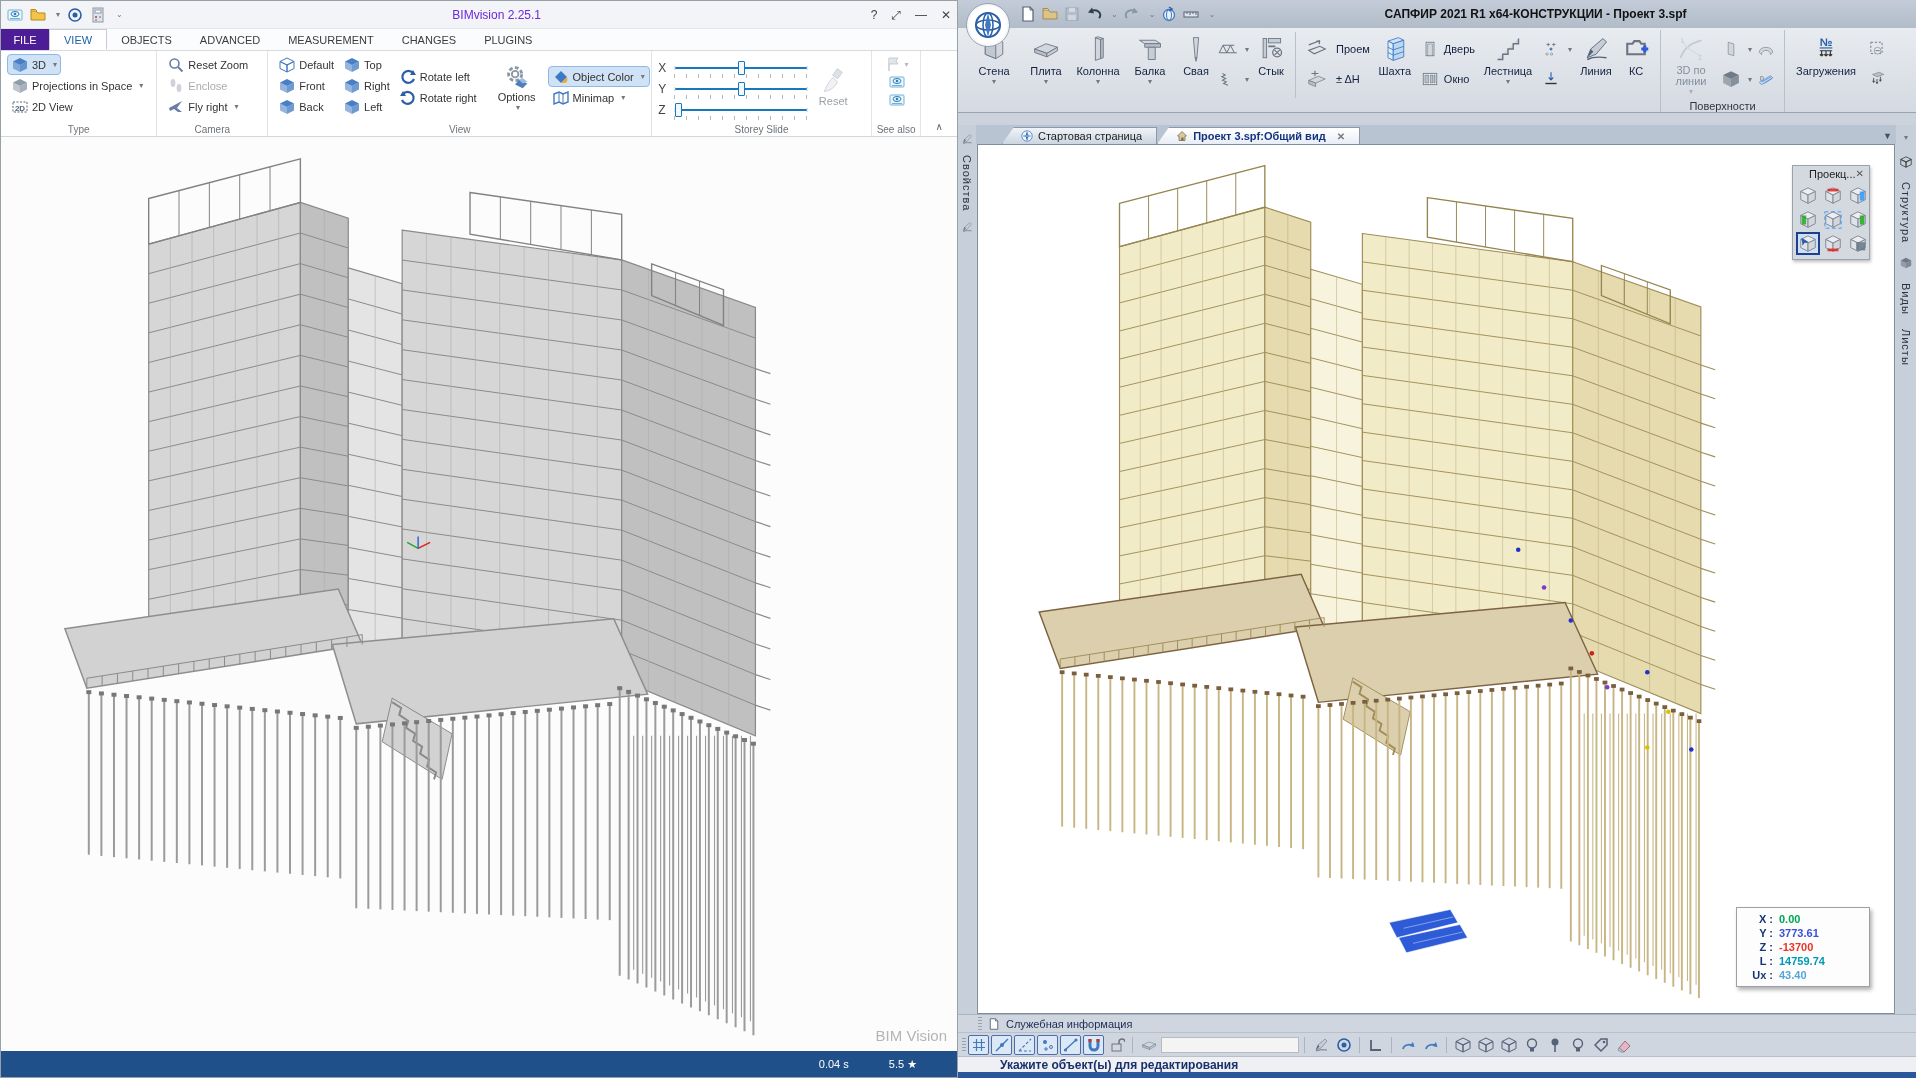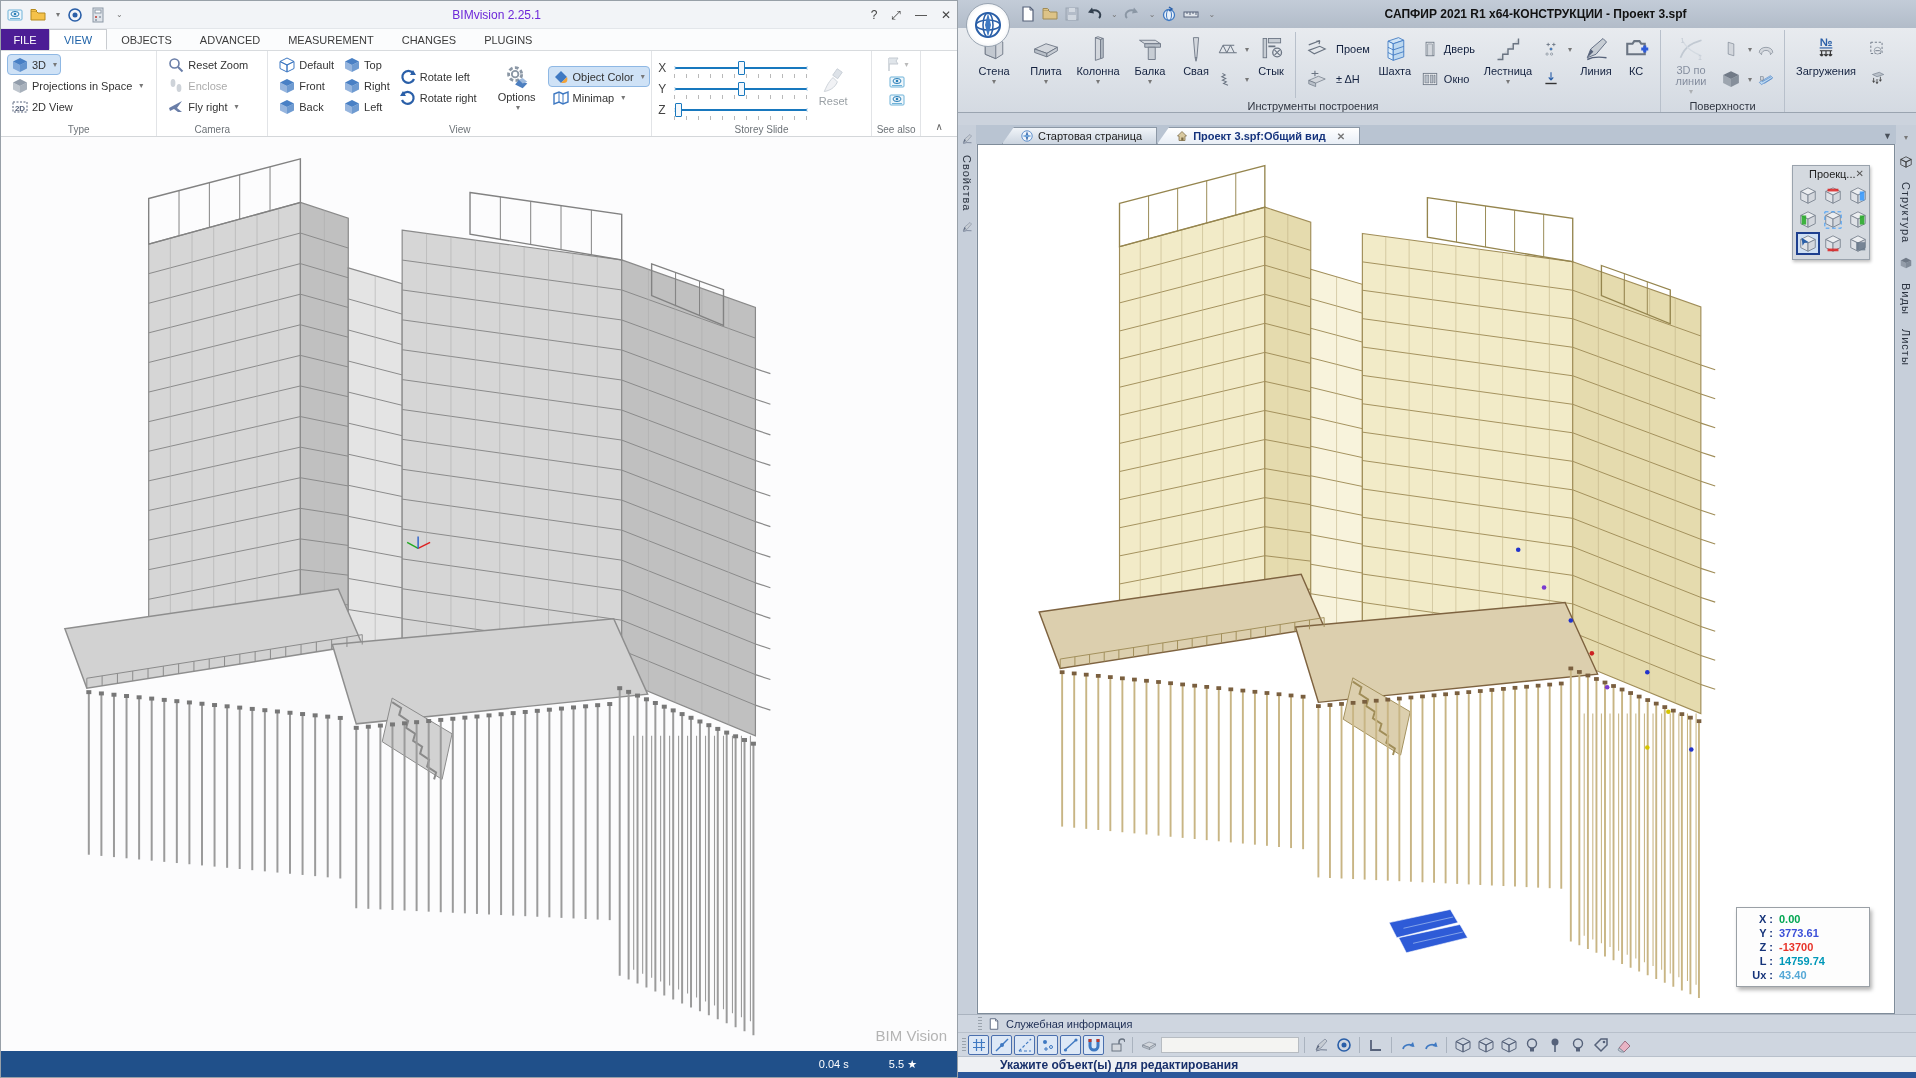--- a/index.html
+++ b/index.html
@@ -1045,21 +1045,20 @@
               <use href="#s-pencil"></use>
             </svg>
             <span class="tlbl">Линия</span>
           </div>
         <div class="tool" style="width:36px">
             <svg class="ic28">
               <use href="#s-kc"></use>
             </svg>
             <span class="tlbl">КС</span>
           </div>
-        <div class="rglbl">Инструменты построения</div>
       </div>
       <div class="rgrp">
         <div class="tool dis" style="width:56px">
             <svg class="ic28">
               <use href="#s-arc3"></use>
             </svg>
             <span class="tlbl" style="white-space:normal;text-align:center;line-height:11px">3D по линии</span>
             <span class="chev">▾</span>
           </div>
         <div class="tstack">

